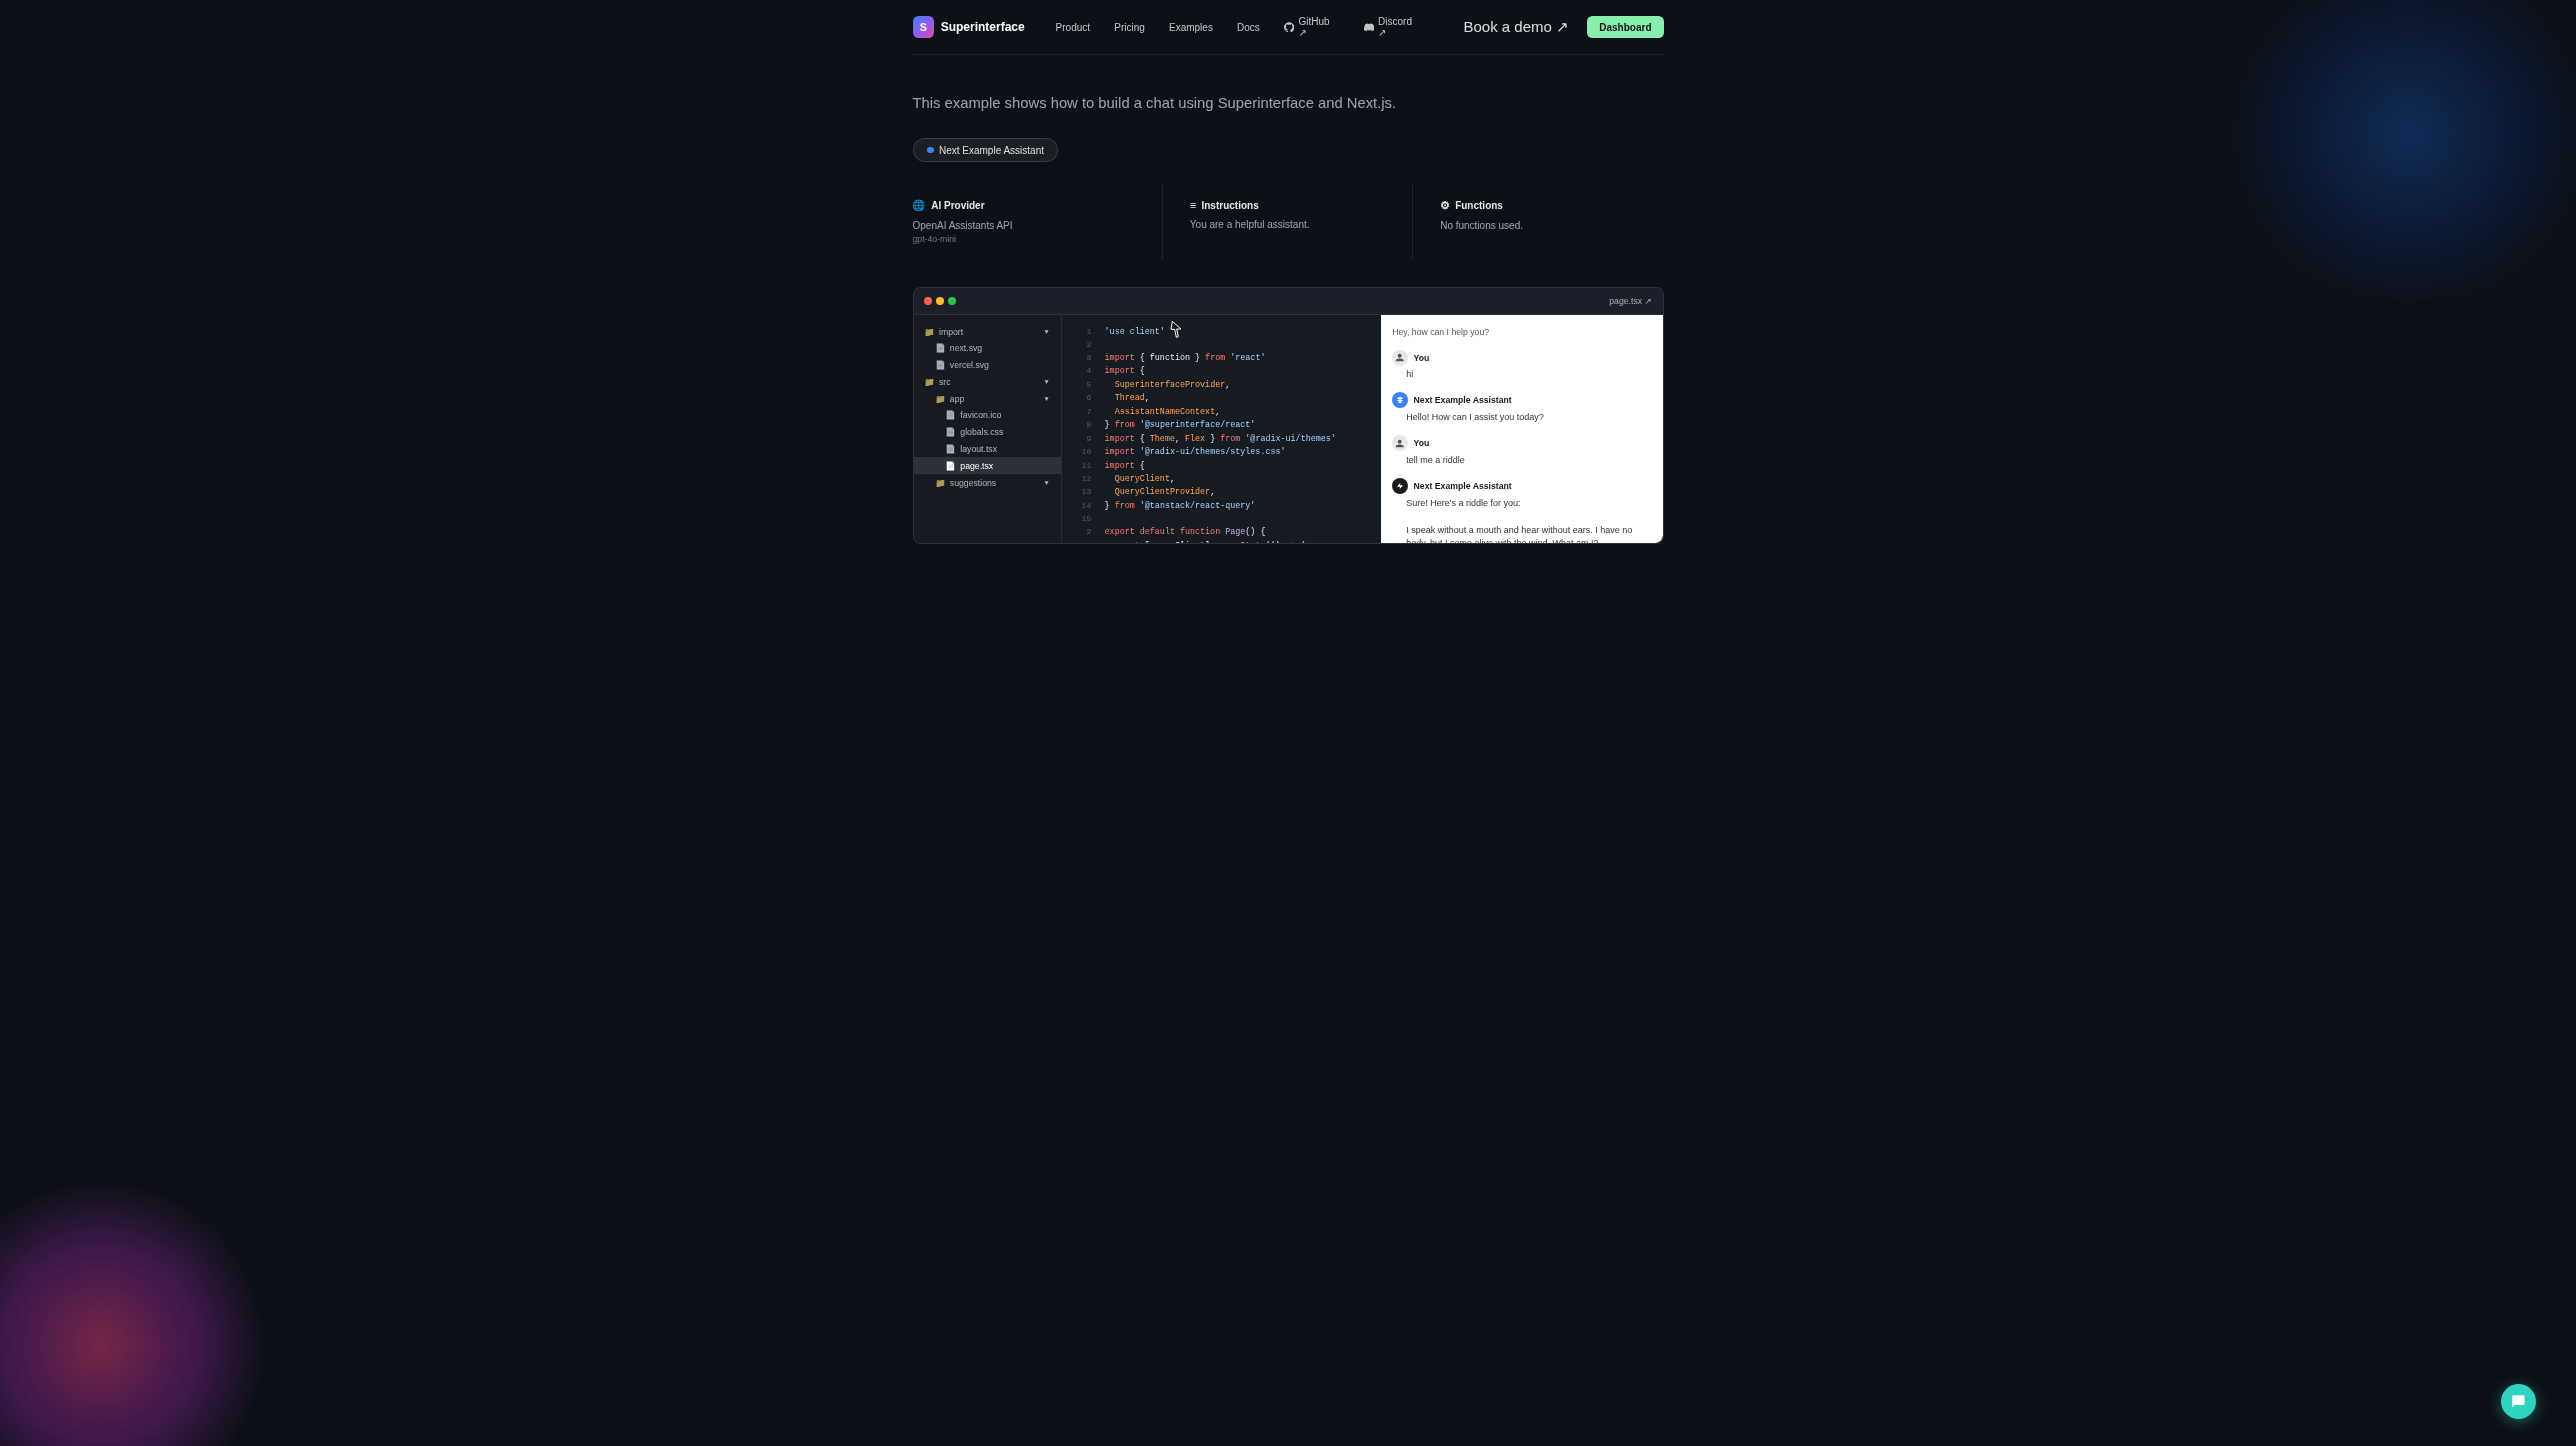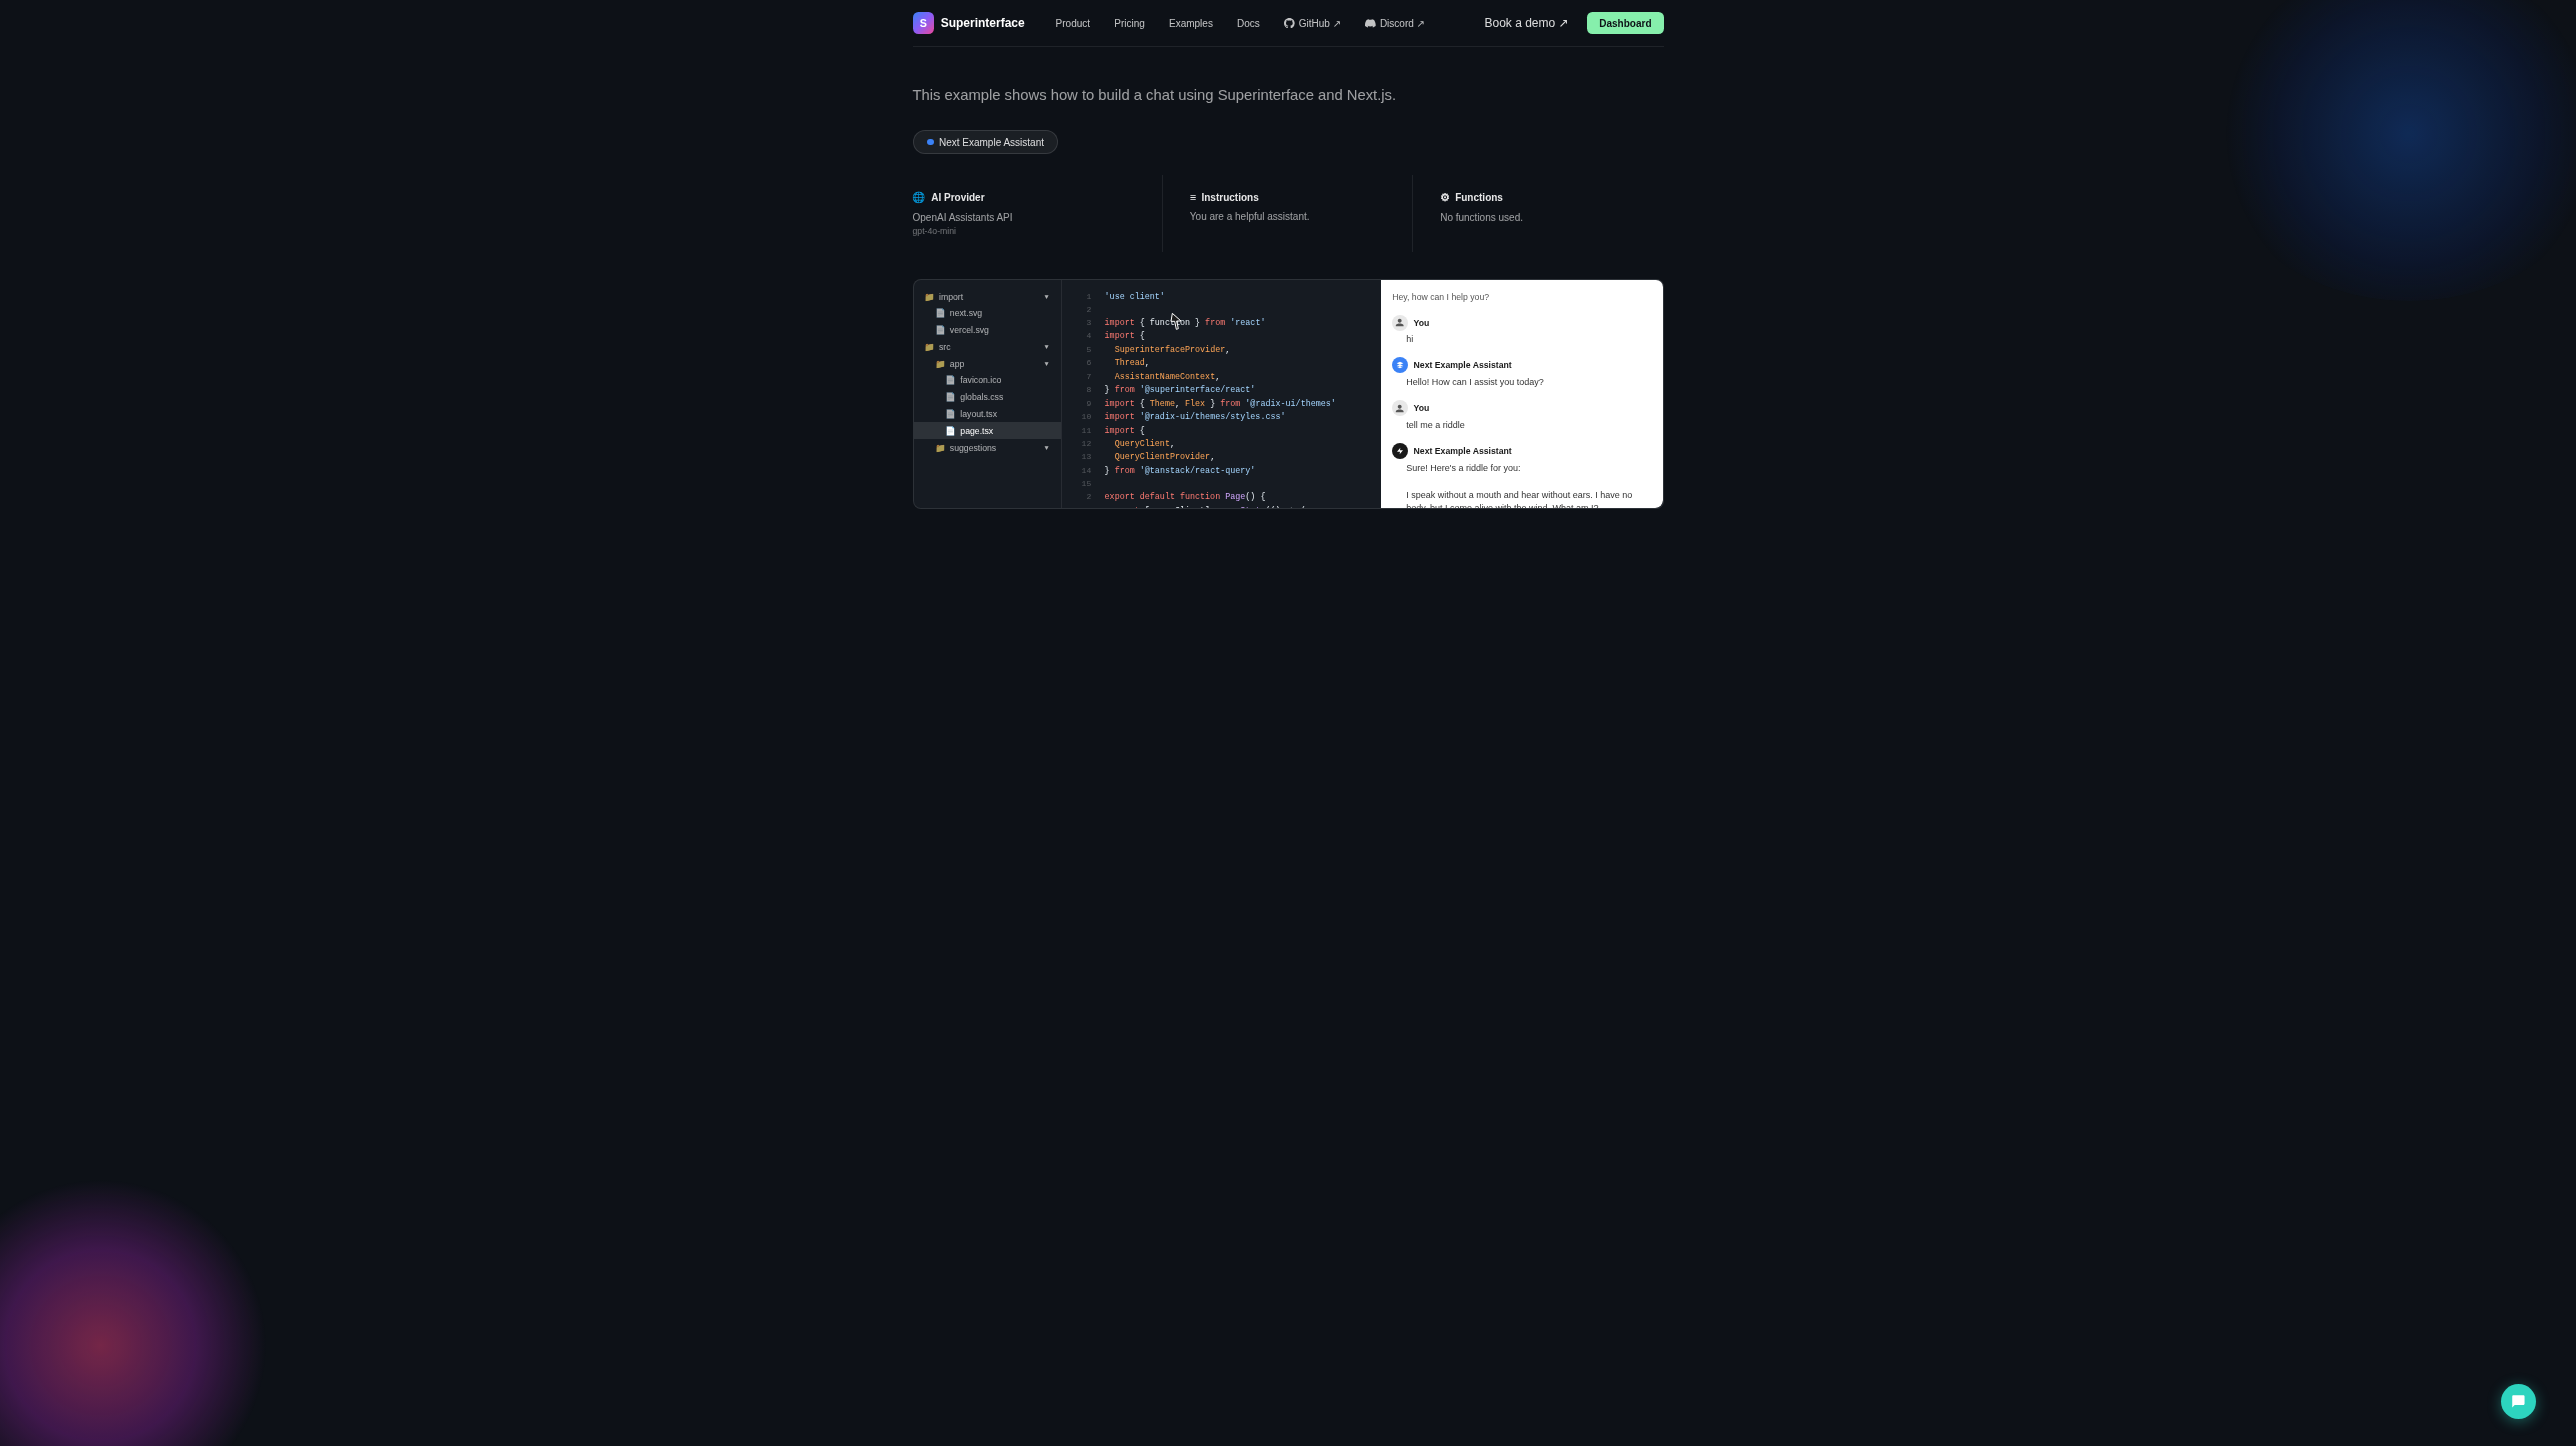--- a/index.html
+++ b/index.html
@@ -96,21 +96,21 @@
       display: flex;
       align-items: center;
       gap: 8px;
     }
     .btn-book-demo {
       display: flex;
       align-items: flex-start;
       gap: 4px;
       padding: 5.4px 10.7px;
       color: rgba(255,255,255,0.85);
-      font-size: 12px;
+      font-size: 15px;
       cursor: pointer;
       border-radius: 4px;
     }
     .btn-dashboard {
       padding: 5.4px 12px;
       background: #86efac;
       color: #0d1117;
       font-size: 10px;
       font-weight: 600;
       border-radius: 5.4px;
@@ -475,20 +475,30 @@
           <span>Functions</span>
         </div>
         <div class="info-value">
           <div>No functions used.</div>
         </div>
       </div>
     </div>
 
     
     <div class="code-panel">
+      <div class="code-panel-header">
+        <div class="window-dots">
+          <div class="dot dot-red"></div>
+          <div class="dot dot-yellow"></div>
+          <div class="dot dot-green"></div>
+        </div>
+        <div class="file-name">
+          <span>page.tsx ↗</span>
+        </div>
+      </div>
       <div class="code-panel-body">
 
         <div class="file-tree">
           <div class="tree-item folder">
             <span>📁</span>
             <span>import</span>
             <span class="chevron">▼</span>
           </div>
           <div class="tree-item" style="padding-left:21.5px">
             <span>📄</span>

